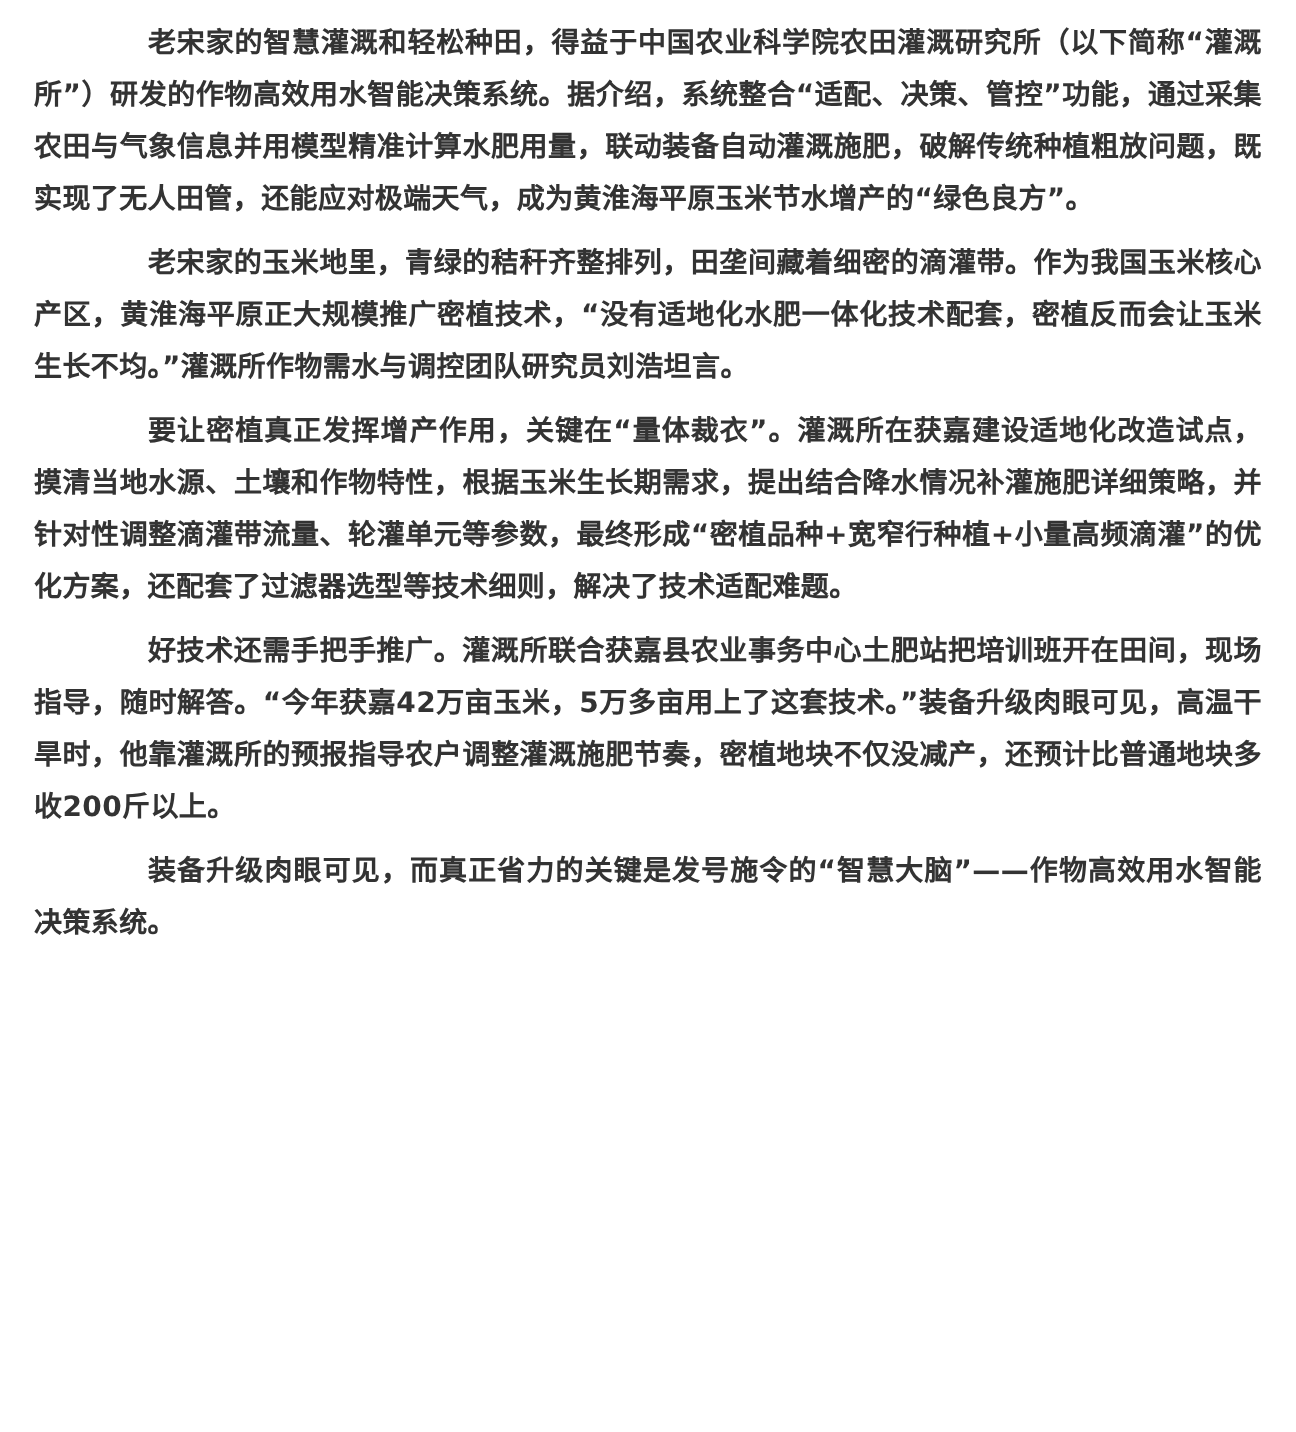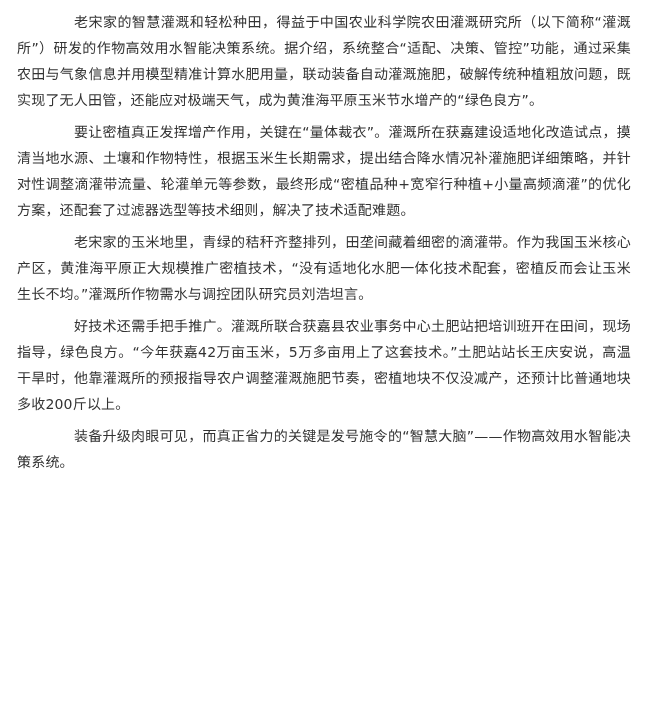--- a/index.html
+++ b/index.html
@@ -20,24 +20,25 @@
     font-size: 14px;
     line-height: 26px;
     color: #333333;
     text-align: justify;
     letter-spacing: 0.2px;
   }
   .article p {
     margin: 0 0 6px 0;
     text-indent: 57px; 
     word-break: break-all;
+    font-weight: bold;
   }
 </style>
 </head>
 <body>
 
 <div class="article">
   <p>老宋家的智慧灌溉和轻松种田，得益于中国农业科学院农田灌溉研究所（以下简称“灌溉所”）研发的作物高效用水智能决策系统。据介绍，系统整合“适配、决策、管控”功能，通过采集农田与气象信息并用模型精准计算水肥用量，联动装备自动灌溉施肥，破解传统种植粗放问题，既实现了无人田管，还能应对极端天气，成为黄淮海平原玉米节水增产的“绿色良方”。</p>
+  <p>老宋家的玉米地里，青绿的秸秆齐整排列，田垄间藏着细密的滴灌带。作为我国玉米核心产区，黄淮海平原正大规模推广密植技术，“没有适地化水肥一体化技术配套，密植反而会让玉米生长不均。”灌溉所作物需水与调控团队研究员刘浩坦言。</p>
   <p>要让密植真正发挥增产作用，关键在“量体裁衣”。灌溉所在获嘉建设适地化改造试点，摸清当地水源、土壤和作物特性，根据玉米生长期需求，提出结合降水情况补灌施肥详细策略，并针对性调整滴灌带流量、轮灌单元等参数，最终形成“密植品种+宽窄行种植+小量高频滴灌”的优化方案，还配套了过滤器选型等技术细则，解决了技术适配难题。</p>
-  <p>老宋家的玉米地里，青绿的秸秆齐整排列，田垄间藏着细密的滴灌带。作为我国玉米核心产区，黄淮海平原正大规模推广密植技术，“没有适地化水肥一体化技术配套，密植反而会让玉米生长不均。”灌溉所作物需水与调控团队研究员刘浩坦言。</p>
-  <p>好技术还需手把手推广。灌溉所联合获嘉县农业事务中心土肥站把培训班开在田间，现场指导，绿色良方。“今年获嘉42万亩玉米，5万多亩用上了这套技术。”土肥站站长王庆安说，高温干旱时，他靠灌溉所的预报指导农户调整灌溉施肥节奏，密植地块不仅没减产，还预计比普通地块多收200斤以上。</p>
+  <p>好技术还需手把手推广。灌溉所联合获嘉县农业事务中心土肥站把培训班开在田间，现场指导，随时解答。“今年获嘉42万亩玉米，5万多亩用上了这套技术。”装备升级肉眼可见，高温干旱时，他靠灌溉所的预报指导农户调整灌溉施肥节奏，密植地块不仅没减产，还预计比普通地块多收200斤以上。</p>
   <p>装备升级肉眼可见，而真正省力的关键是发号施令的“智慧大脑”——作物高效用水智能决策系统。</p>
 </div>
 
 </body></html>

